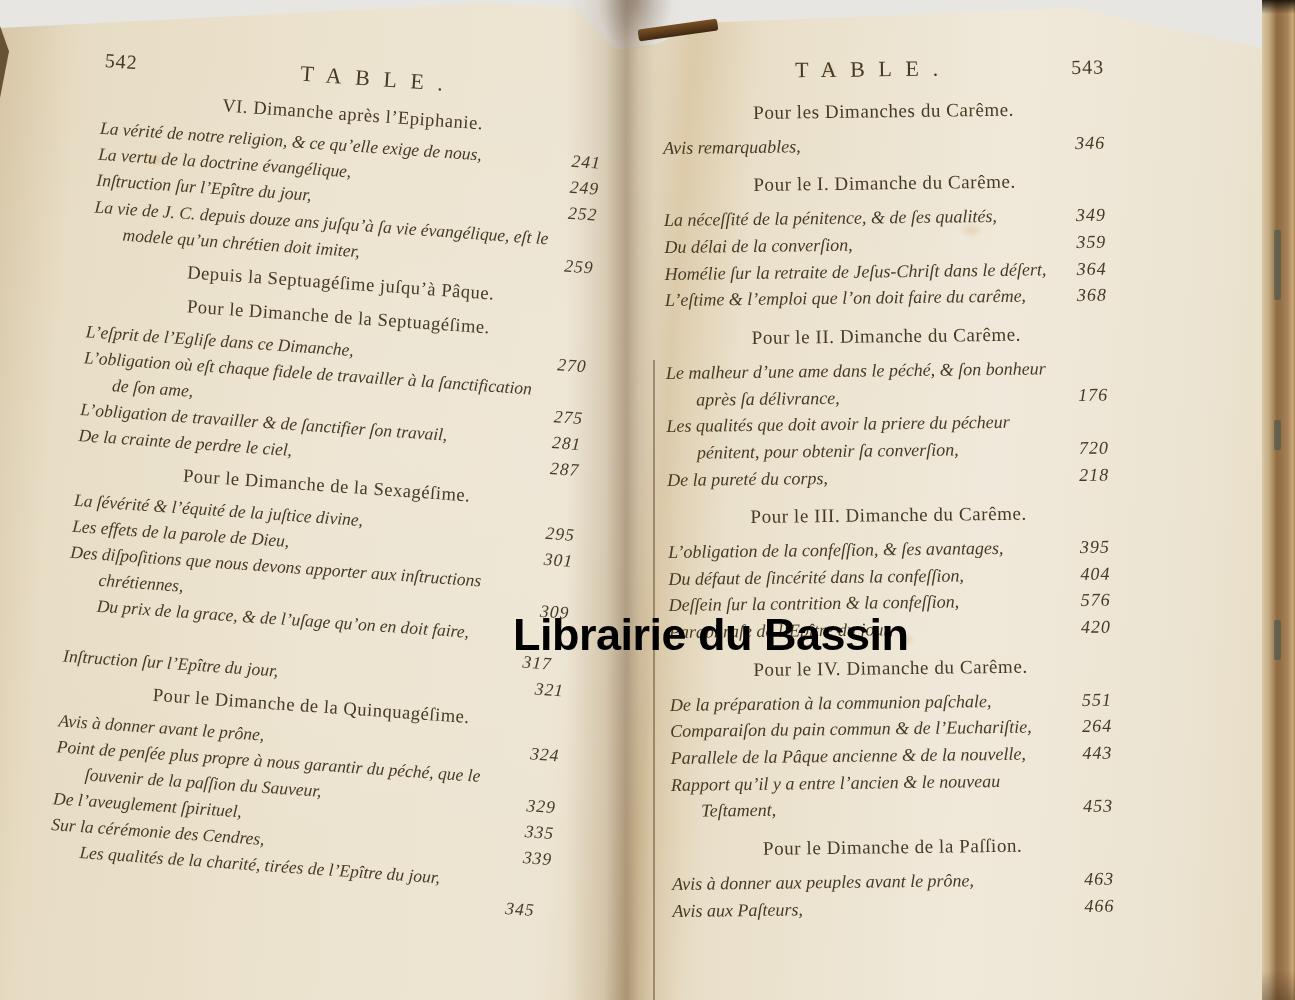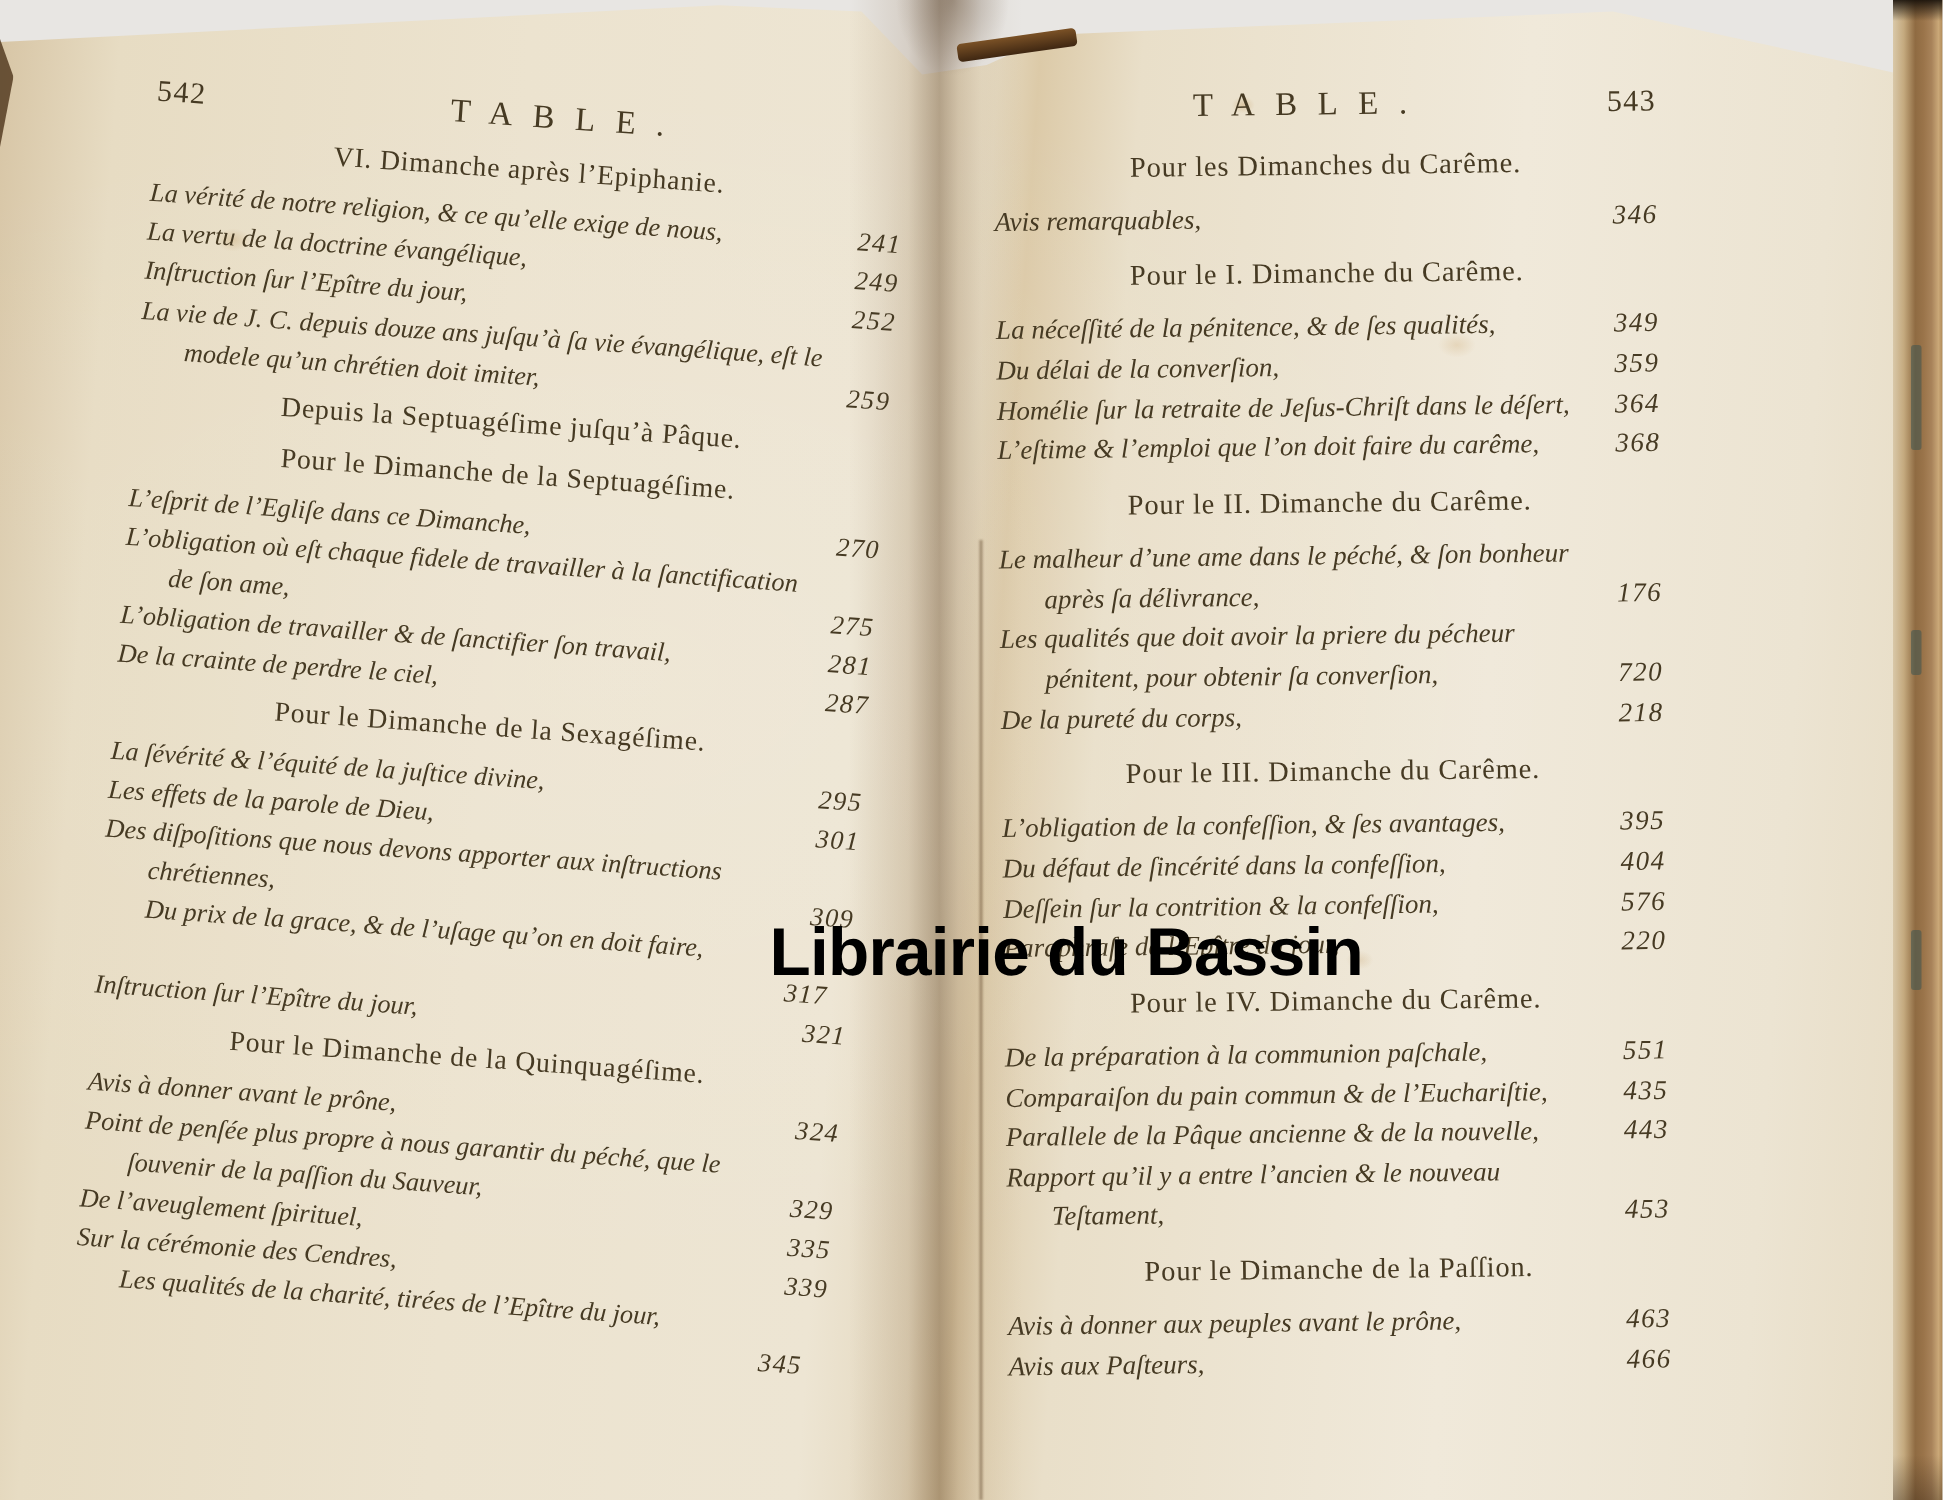--- a/index.html
+++ b/index.html
@@ -204,30 +204,30 @@
         <div class="entry">
           <span class="txt">Du défaut de ſincérité dans la confeſſion,</span>
           <span class="num">404</span>
         </div>
         <div class="entry">
           <span class="txt">Deſſein ſur la contrition &amp; la confeſſion,</span>
           <span class="num">576</span>
         </div>
         <div class="entry">
           <span class="txt">Paraphraſe de l’Epître du jour,</span>
-          <span class="num">220</span>
+          <span class="num">420</span>
         </div>
         <div class="heading">Pour le IV. Dimanche du Carême.</div>
         <div class="entry">
           <span class="txt">De la préparation à la communion paſchale,</span>
           <span class="num">551</span>
         </div>
         <div class="entry">
           <span class="txt">Comparaiſon du pain commun &amp; de l’Euchariſtie,</span>
-          <span class="num">435</span>
+          <span class="num">264</span>
         </div>
         <div class="entry">
           <span class="txt">Parallele de la Pâque ancienne &amp; de la nouvelle,</span>
           <span class="num">443</span>
         </div>
         <div class="entry">
           <span class="txt">Rapport qu’il y a entre l’ancien &amp; le nouveau Teſtament,</span>
           <span class="num">453</span>
         </div>
         <div class="heading">Pour le Dimanche de la Paſſion.</div>

